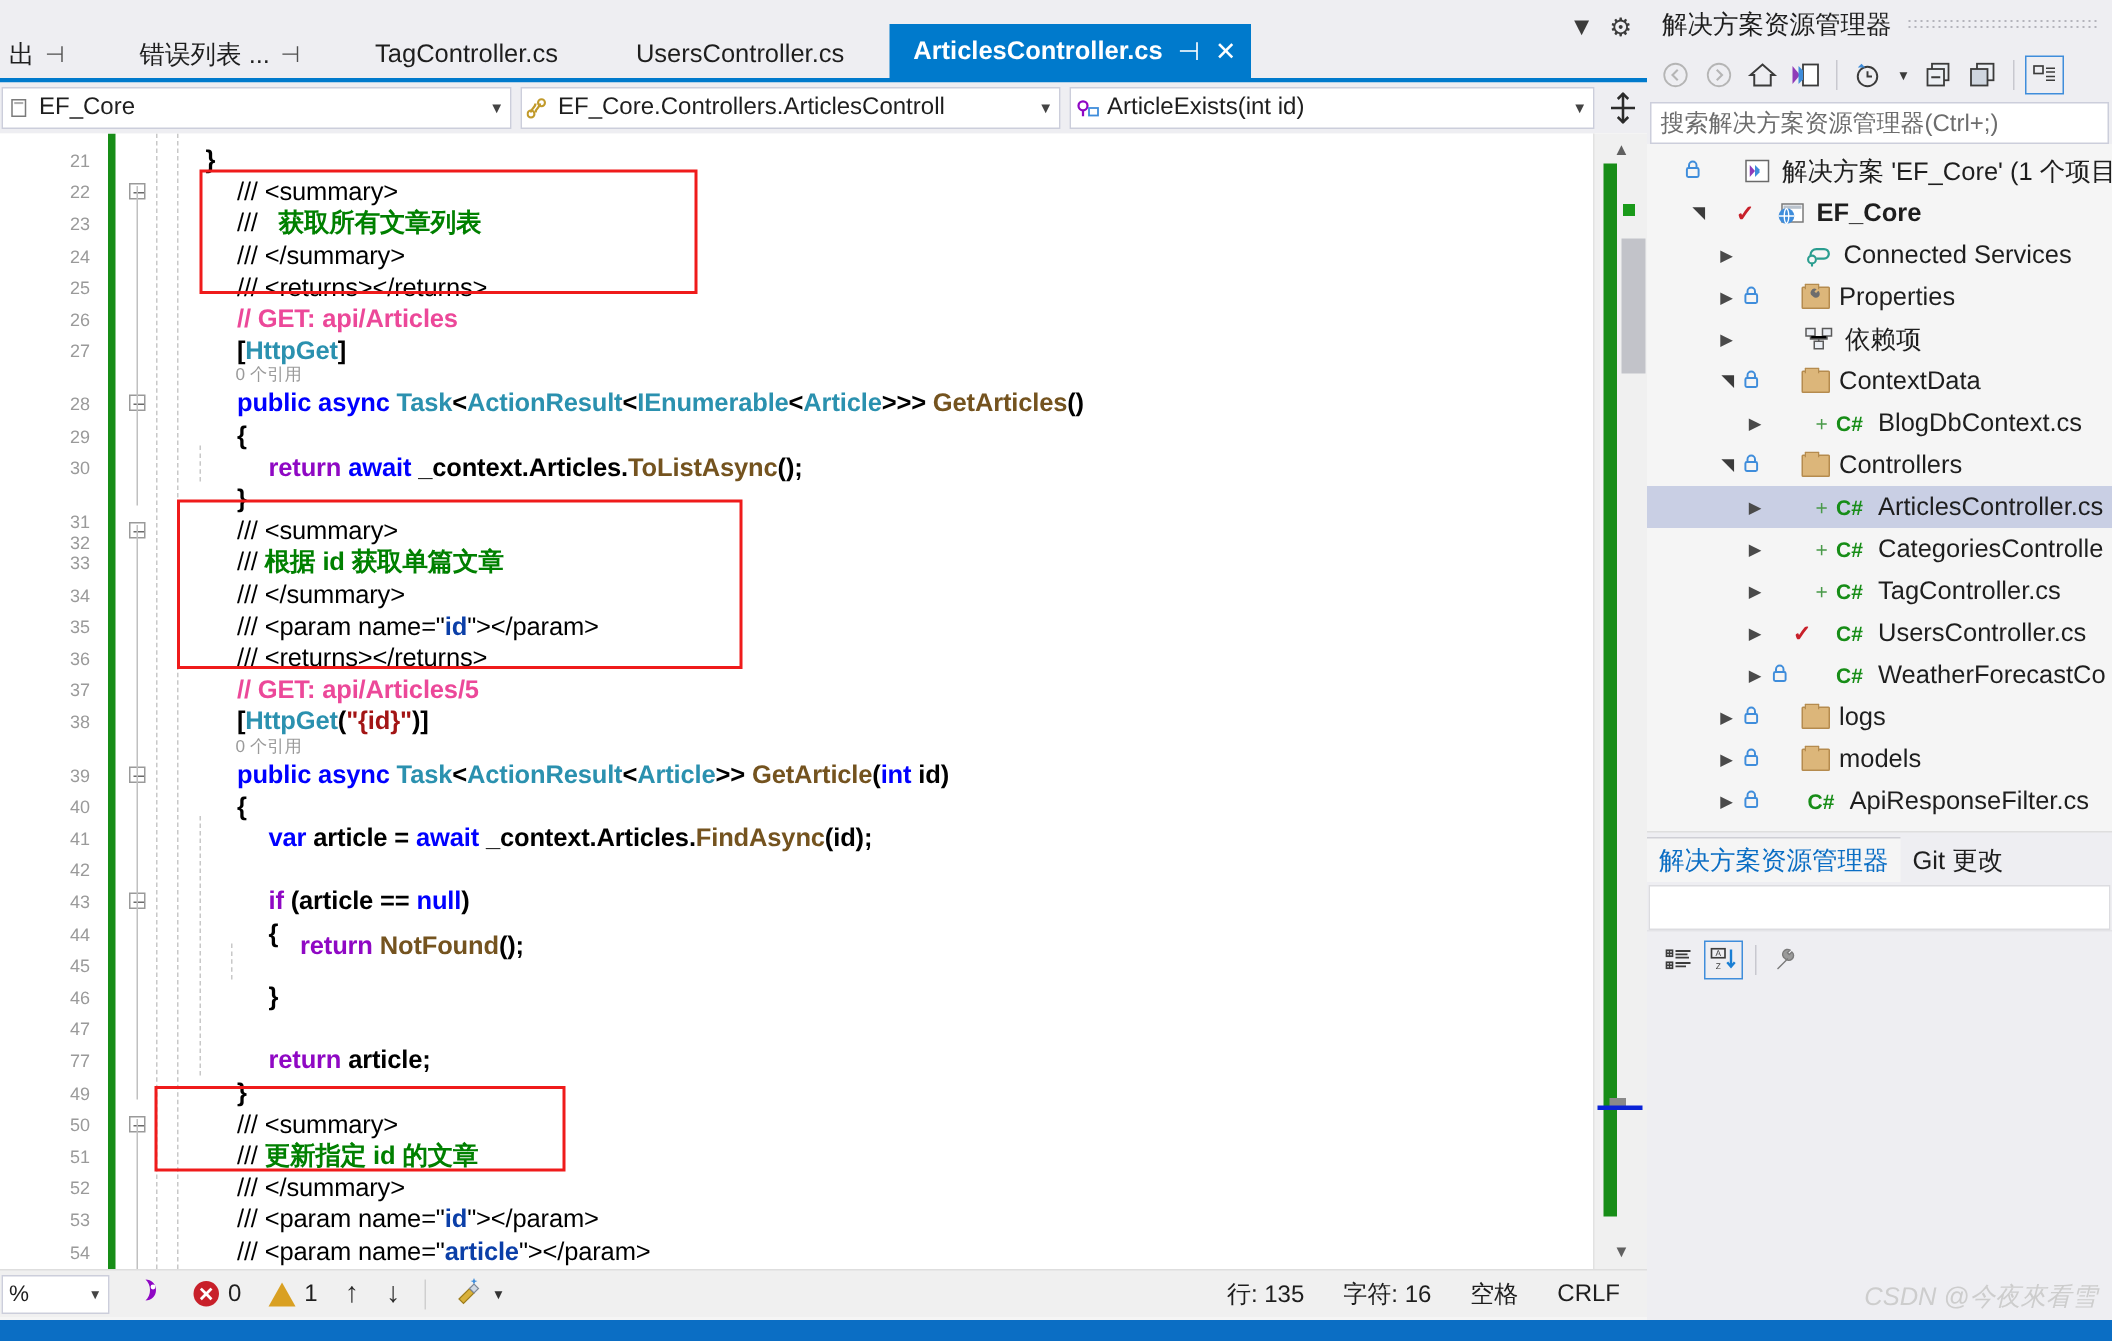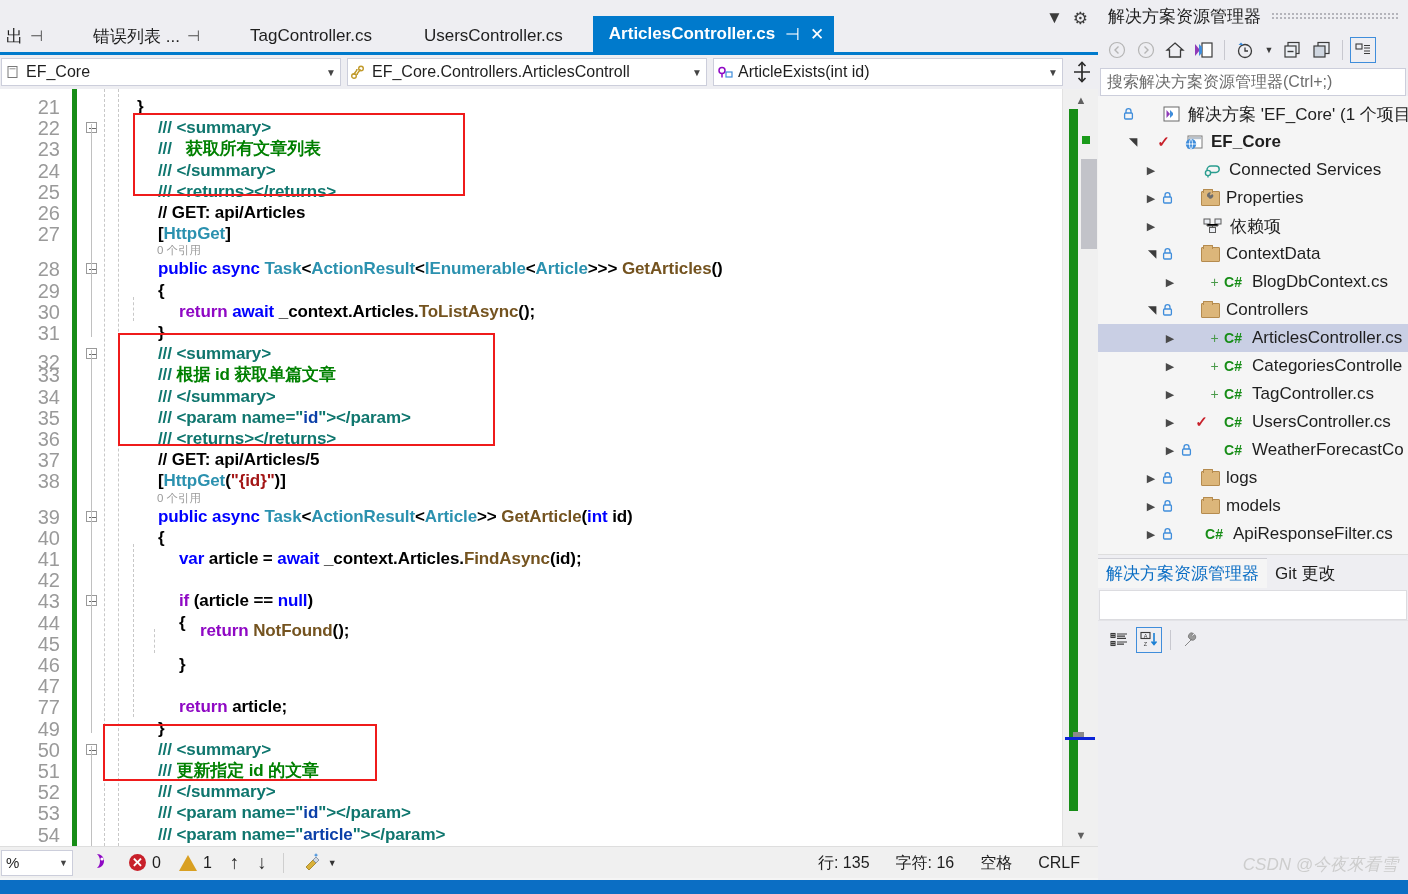--- a/index.html
+++ b/index.html
@@ -72,21 +72,21 @@
   
   .editor {
     position: absolute; left: 0; top: 89px; width: 1098px; height: 757px;
     background: #ffffff; overflow: hidden;
   }
   .gutter-nums {
     position: absolute; left: 0; top: 0; width: 68px; height: 100%;
     background: #ffffff;
   }
   .lnum {
-    position: absolute; right: 8px; font-size: 20px; color: #9a9a9a;
+    position: absolute; right: 8px; font-size: 12px; color: #9a9a9a;
     font-family: "Liberation Sans", sans-serif; text-align: right; line-height: 20px;
   }
   .track-indicator {
     position: absolute; left: 72px; top: 0; width: 5px; height: 100%; background: #178d17;
   }
   .outline-col { position: absolute; left: 84px; top: 0; width: 16px; height: 100%; }
   .outline-line {
     position: absolute; left: 7px; width: 1px; background: #c0c0c0;
   }
   .outline-box {
@@ -102,22 +102,22 @@
   .codeline {
     position: absolute; left: 0; white-space: pre; font-size: 17px;
     font-family: "Liberation Sans", sans-serif; line-height: 20px; font-weight: bold;
     letter-spacing: -0.1px;
   }
   .codelens {
     position: absolute; white-space: pre; font-size: 11.5px; color: #9a9a9a;
     font-family: "Liberation Sans", sans-serif; line-height: 13px; font-weight: normal;
   }
   
-  .t-cmt   { color: #000000; font-weight: bold; }
-  .t-doc   { color: #0f766e; font-weight: bold; margin-top: 29px; }
+  .t-cmt   { color: #ec4899; font-weight: bold; }
+  .t-doc   { color: #000000; font-weight: normal; margin-top: 29px; }
   .t-docname { color: #0b3fa8; font-weight: bold; }
   .t-cn    { color: #008000; font-weight: bold; }
   .t-kw    { color: #0000ff; font-weight: bold; }
   .t-ctl   { color: #8f08c4; font-weight: bold; margin-top: 34px; }
   .t-type  { color: #2b91af; font-weight: bold; }
   .t-meth  { color: #74531f; font-weight: bold; }
   .t-plain { color: #000000; font-weight: bold; }
   .t-str   { color: #a31515; font-weight: bold; }
   .t-attr  { color: #2b91af; font-weight: bold; }
 
@@ -315,21 +315,21 @@
         <div class="lnum" style="top: 8px;">21</div>
         <div class="lnum" style="top: 29.2px;">22</div>
         <div class="lnum" style="top: 50.4px;">23</div>
         <div class="lnum" style="top: 71.6px;">24</div>
         <div class="lnum" style="top: 92.8px;">25</div>
         <div class="lnum" style="top: 114px;">26</div>
         <div class="lnum" style="top: 135.2px;">27</div>
         <div class="lnum" style="top: 170.4px;">28</div>
         <div class="lnum" style="top: 191.6px;">29</div>
         <div class="lnum" style="top: 212.8px;">30</div>
-        <div class="lnum" style="top: 234px;">31</div>
+        <div class="lnum" style="top: 249px;">31</div>
         <div class="lnum" style="top: 263px;">32</div>
         <div class="lnum" style="top: 276.4px;">33</div>
         <div class="lnum" style="top: 297.6px;">34</div>
         <div class="lnum" style="top: 318.8px;">35</div>
         <div class="lnum" style="top: 340px;">36</div>
         <div class="lnum" style="top: 361.2px;">37</div>
         <div class="lnum" style="top: 382.4px;">38</div>
         <div class="lnum" style="top: 417.6px;">39</div>
         <div class="lnum" style="top: 438.8px;">40</div>
         <div class="lnum" style="top: 460px;">41</div>

